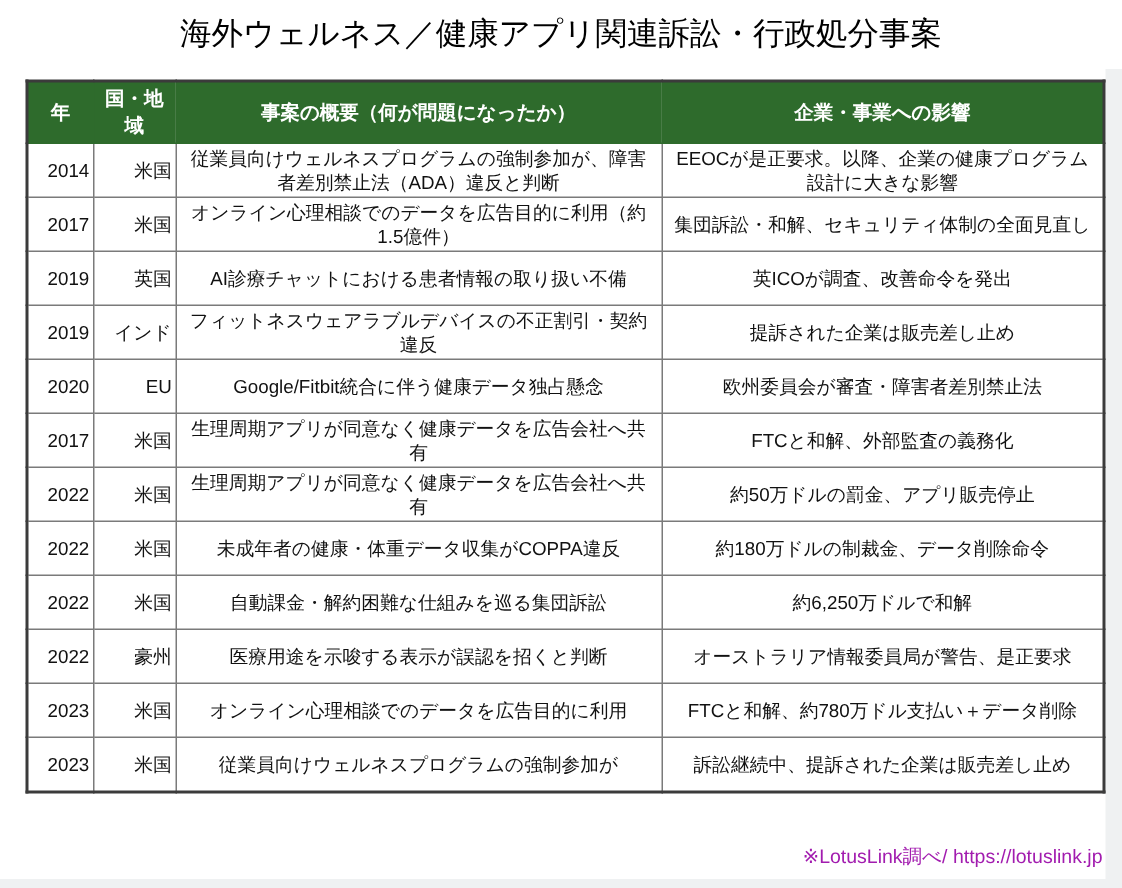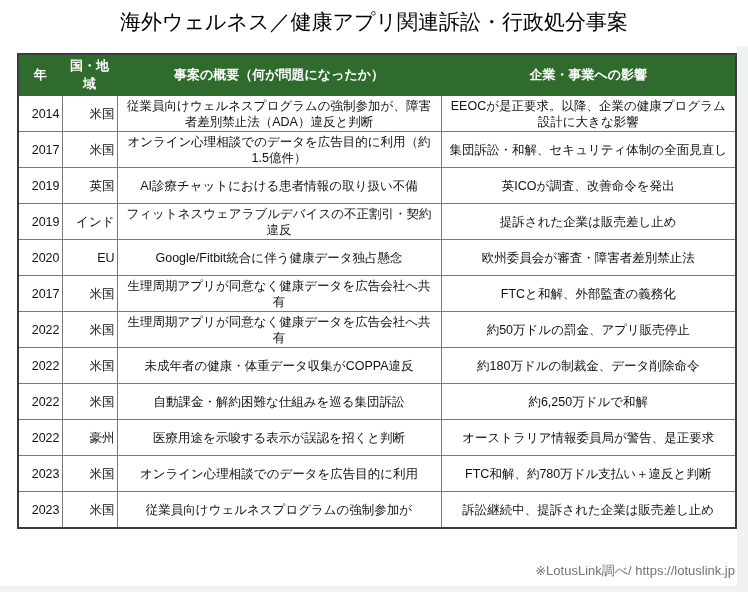--- a/index.html
+++ b/index.html
@@ -40,21 +40,21 @@
   td{
     border:1px solid var(--border);
     font-size:12.5px;line-height:1.28;
     height:33px;padding:1px 4px;
     vertical-align:middle;background:#fff;color:#111;
   }
   td.year,td.region{text-align:right;padding:1px 2px;}
   td.summary,td.impact{text-align:center;}
   .source-note{
     position:absolute;top:562px;right:13px;
-    font-size:13px;color:#737373;text-align:center;margin-left:24px;
+    font-size:13px;color:#a21caf;text-align:center;margin-left:24px;
   }
 </style>
 </head>
 <body>
 
 <div class="edge-right"></div>
 <div class="edge-bottom"></div>
 
 <h1 class="page-title">海外ウェルネス／健康アプリ関連訴訟・行政処分事案</h1>
 
@@ -131,21 +131,21 @@
       <tr>
         <td class="year">2022</td>
         <td class="region">豪州</td>
         <td class="summary">医療用途を示唆する表示が誤認を招くと判断</td>
         <td class="impact">オーストラリア情報委員局が警告、是正要求</td>
       </tr>
       <tr>
         <td class="year">2023</td>
         <td class="region">米国</td>
         <td class="summary">オンライン心理相談でのデータを広告目的に利用</td>
-        <td class="impact">FTC和解、約780万ドル支払い＋違反と判断</td>
+        <td class="impact">FTCと和解、約780万ドル支払い＋データ削除</td>
       </tr>
       <tr>
         <td class="year">2023</td>
         <td class="region">米国</td>
         <td class="summary">従業員向けウェルネスプログラムの強制参加が</td>
         <td class="impact">訴訟継続中、提訴された企業は販売差し止め</td>
       </tr>
     </tbody>
 </table>
 

